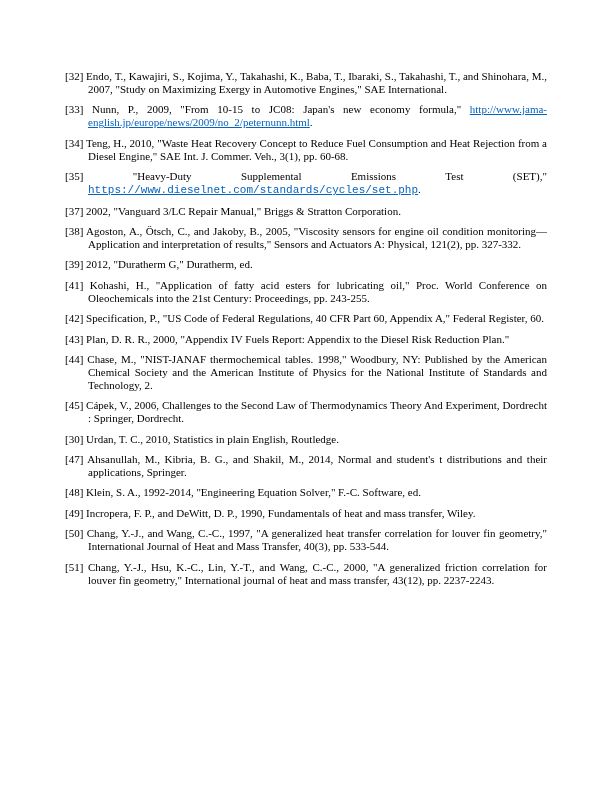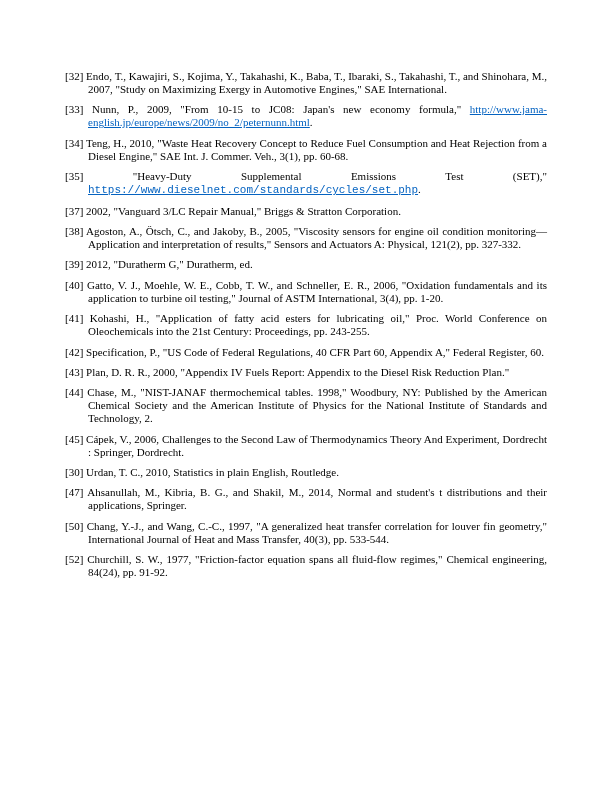--- a/index.html
+++ b/index.html
@@ -52,25 +52,26 @@
 
 <div class="sheet">
   <div class="refs">
       <p class="ref"><span class="ref-num">[32]</span> <span class="ref-body"><span>Endo, T., Kawajiri, S., Kojima, Y., Takahashi, K., Baba, T., Ibaraki, S., Takahashi, T., and Shinohara, M., 2007, "Study on Maximizing Exergy in Automotive Engines," SAE International.</span></span></p>
       <p class="ref"><span class="ref-num">[33]</span> <span class="ref-body"><span>Nunn, P., 2009, "From 10-15 to JC08: Japan's new economy formula," </span><a class="ref-link" style="color: rgb(5, 99, 193);">http://www.jama-english.jp/europe/news/2009/no_2/peternunn.html</a><span>.</span></span></p>
       <p class="ref"><span class="ref-num">[34]</span> <span class="ref-body"><span>Teng, H., 2010, "Waste Heat Recovery Concept to Reduce Fuel Consumption and Heat Rejection from a Diesel Engine," SAE Int. J. Commer. Veh., 3(1), pp. 60-68.</span></span></p>
       <p class="ref"><span class="ref-num">[35]</span> <span class="ref-body"><span>"Heavy-Duty Supplemental Emissions Test (SET)," </span><a class="ref-link" style="color: rgb(5, 99, 193); font-family: Liberation Mono, monospace;">https://www.dieselnet.com/standards/cycles/set.php</a><span>.</span></span></p>
       <p class="ref"><span class="ref-num">[37]</span> <span class="ref-body"><span>2002, "Vanguard 3/LC Repair Manual," Briggs &amp; Stratton Corporation.</span></span></p>
       <p class="ref"><span class="ref-num">[38]</span> <span class="ref-body"><span>Agoston, A., Ötsch, C., and Jakoby, B., 2005, "Viscosity sensors for engine oil condition monitoring—Application and interpretation of results," Sensors and Actuators A: Physical, 121(2), pp. 327-332.</span></span></p>
       <p class="ref"><span class="ref-num">[39]</span> <span class="ref-body"><span>2012, "Duratherm G," Duratherm, ed.</span></span></p>
-      <p class="ref"><span class="ref-num">[40]</span> <span class="ref-body"><span>Gatto, V. J., Moehle, W. E., Cobb, T. W., and Schneller, E. R., 2006, "Oxidation fundamentals and its application to turbine oil testing," Journal of ASTM International, 3(4), pp. 1-20.</span></span></p>
       <p class="ref"><span class="ref-num">[41]</span> <span class="ref-body"><span>Kohashi, H., "Application of fatty acid esters for lubricating oil," Proc. World Conference on Oleochemicals into the 21st Century: Proceedings, pp. 243-255.</span></span></p>
       <p class="ref"><span class="ref-num">[42]</span> <span class="ref-body"><span>Specification, P., "US Code of Federal Regulations, 40 CFR Part 60, Appendix A," Federal Register, 60.</span></span></p>
       <p class="ref"><span class="ref-num">[43]</span> <span class="ref-body"><span>Plan, D. R. R., 2000, "Appendix IV Fuels Report: Appendix to the Diesel Risk Reduction Plan."</span></span></p>
       <p class="ref"><span class="ref-num">[44]</span> <span class="ref-body"><span>Chase, M., "NIST-JANAF thermochemical tables. 1998," Woodbury, NY: Published by the American Chemical Society and the American Institute of Physics for the National Institute of Standards and Technology, 2.</span></span></p>
       <p class="ref"><span class="ref-num">[45]</span> <span class="ref-body"><span>Cápek, V., 2006, Challenges to the Second Law of Thermodynamics Theory And Experiment, Dordrecht : Springer, Dordrecht.</span></span></p>
       <p class="ref"><span class="ref-num">[30]</span> <span class="ref-body"><span>Urdan, T. C., 2010, Statistics in plain English, Routledge.</span></span></p>
       <p class="ref"><span class="ref-num">[47]</span> <span class="ref-body"><span>Ahsanullah, M., Kibria, B. G., and Shakil, M., 2014, Normal and student's t distributions and their applications, Springer.</span></span></p>
+      <p class="ref"><span class="ref-num">[48]</span> <span class="ref-body"><span>Klein, S. A., 1992-2014, "Engineering Equation Solver," F.-C. Software, ed.</span></span></p>
+      <p class="ref"><span class="ref-num">[49]</span> <span class="ref-body"><span>Incropera, F. P., and DeWitt, D. P., 1990, Fundamentals of heat and mass transfer, Wiley.</span></span></p>
       <p class="ref"><span class="ref-num">[50]</span> <span class="ref-body"><span>Chang, Y.-J., and Wang, C.-C., 1997, "A generalized heat transfer correlation for louver fin geometry," International Journal of Heat and Mass Transfer, 40(3), pp. 533-544.</span></span></p>
-      <p class="ref"><span class="ref-num">[52]</span> <span class="ref-body"><span>Churchill, S. W., 1977, "Friction-factor equation spans all fluid-flow regimes," Chemical engineering, 84(24), pp. 91-92.</span></span></p>
+      <p class="ref"><span class="ref-num">[51]</span> <span class="ref-body"><span>Chang, Y.-J., Hsu, K.-C., Lin, Y.-T., and Wang, C.-C., 2000, "A generalized friction correlation for louver fin geometry," International journal of heat and mass transfer, 43(12), pp. 2237-2243.</span></span></p>
     </div>
   <div class="page-num">192</div>
 </div>
 
 </body></html>

